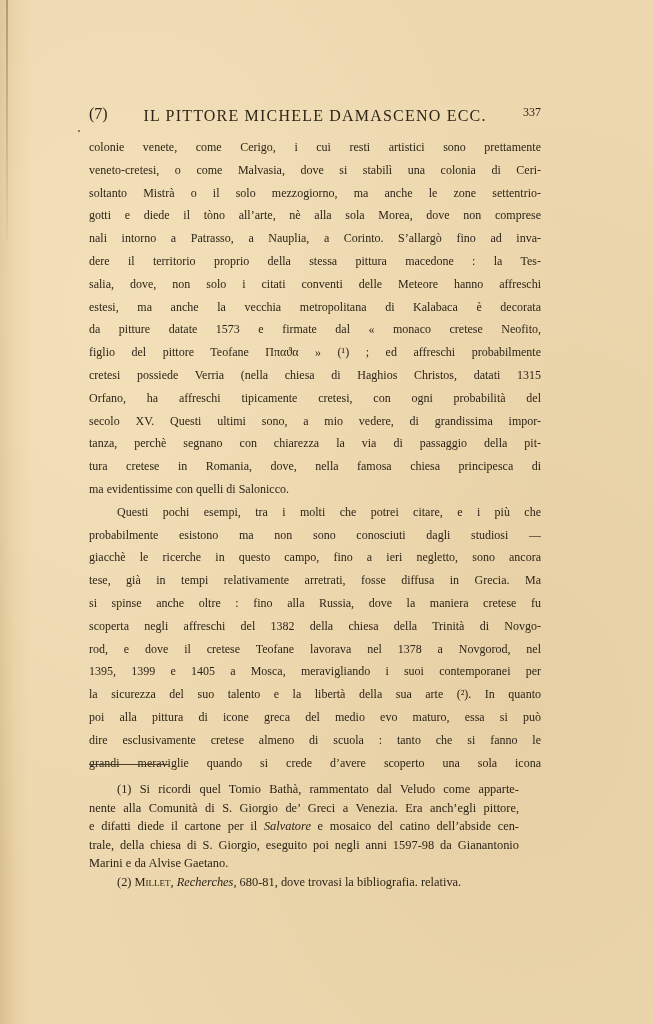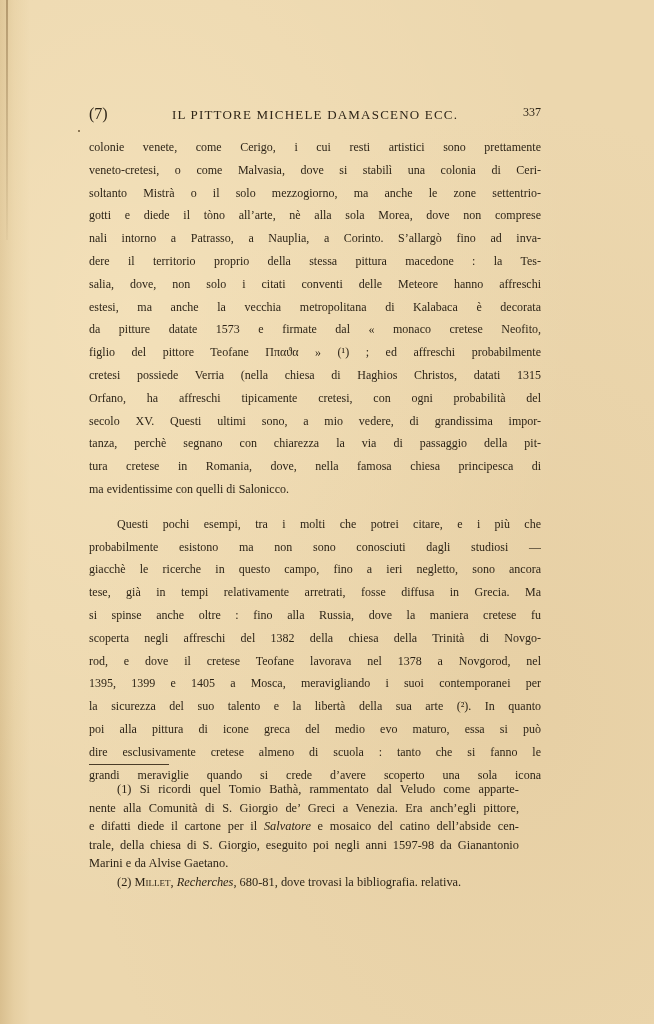--- a/index.html
+++ b/index.html
@@ -18,35 +18,35 @@
       position: absolute; left: 6px; top: 0; width: 2px; height: 240px;
       background: linear-gradient(180deg, rgba(120,90,50,0.45), rgba(120,90,50,0.05));
     }
     .header {
       position: absolute; left: 89px; top: 105px; width: 452px; height: 20px;
       font-family: "Liberation Serif", serif;
     }
     .hdr-num { position: absolute; left: 0; top: 0; font-size: 16px; }
     .hdr-title {
       position: absolute; left: 0; right: 0; top: 2px; text-align: center;
-      font-size: 13px; letter-spacing: 1.2px;
+      font-size: 16px; letter-spacing: 1.2px;
     }
     .hdr-page { position: absolute; right: 0; top: 0; font-size: 12px; }
     .body-text {
       position: absolute; left: 89px; top: 136px; width: 452px;
       font-family: "Liberation Serif", serif;
       font-size: 12px; line-height: 22.8px;
     }
     .line {
       display: block; white-space: nowrap;
       text-align: justify; text-align-last: justify;
       overflow: hidden;
     }
     .line.last { text-align-last: left; }
-    .line.indent { padding-left: 28px; margin-top: 12px; }
+    .line.indent { padding-left: 28px; }
     .fn-rule {
       position: absolute; left: 89px; top: 764px; width: 80px; height: 1px;
       background: #4a3c28;
     }
     .footnotes {
       position: absolute; left: 89px; top: 780px; width: 430px;
       font-family: "Liberation Serif", serif;
       font-size: 12.4px; line-height: 18.6px;
     }
     .fn-line { display: block; white-space: nowrap; text-align: justify; text-align-last: justify; overflow: hidden; }

